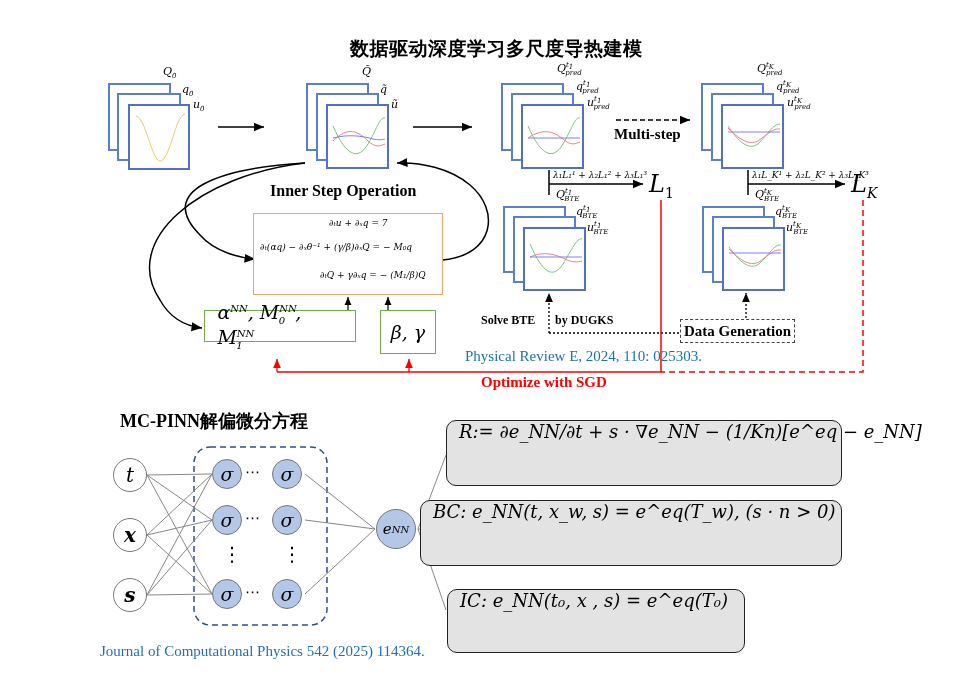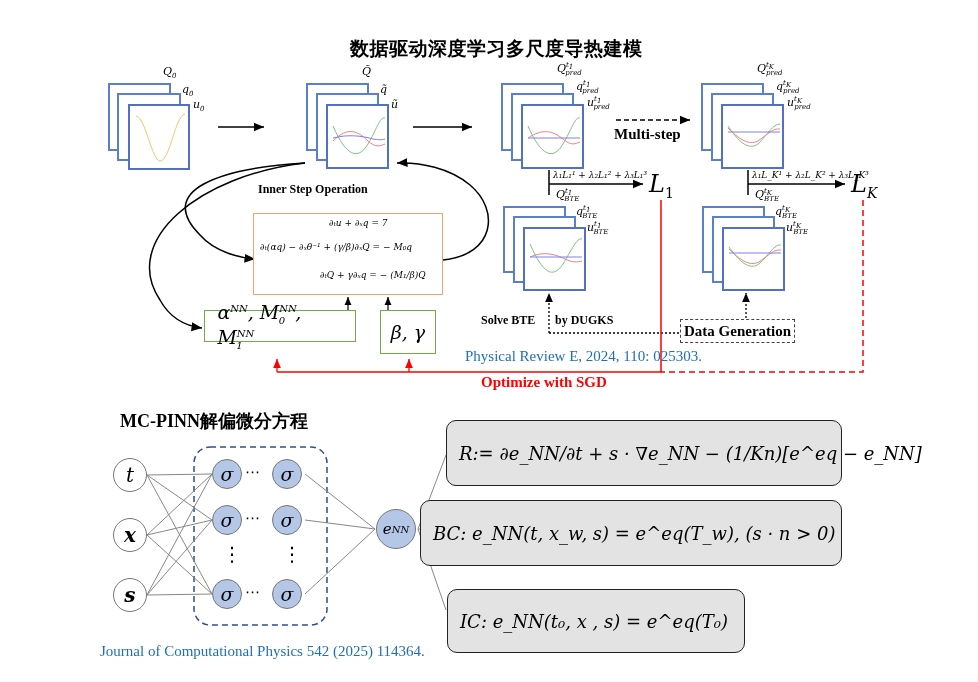--- a/index.html
+++ b/index.html
@@ -15,21 +15,21 @@
   .pbox { position: absolute; background: #fff; border: 2px solid #5a7fcf; box-sizing: border-box; }
   .pbox.inner { border-color: #5470c6; }
   .eqbox { position: absolute; border: 1.5px solid #f0a36a; background: #fff; box-sizing: border-box;
            font-family: "DejaVu Serif", serif; font-style: italic; font-size: 9px; }
   .eqbox div { position: absolute; white-space: nowrap; }
   .gbox { position: absolute; border: 1.5px solid #70ad47; background: #fff; box-sizing: border-box;
           display: flex; align-items: center; justify-content: center;
           font-family: "DejaVu Serif", serif; font-style: italic; font-size: 19px; }
   .gbox sup, .gbox sub { font-size: 10px; }
   .pde { position: absolute; background: #e3e3e3; border: 1.5px solid #222; border-radius: 10px; box-sizing: border-box;
-         display: flex; align-items: center; padding-left: 12px;
+         display: flex; padding-left: 12px;
          font-family: "DejaVu Serif", serif; font-style: italic; font-size: 20px; white-space: nowrap; }
   .node { position: absolute; width: 34px; height: 34px; border-radius: 50%; box-sizing: border-box;
           display: flex; align-items: center; justify-content: center;
           font-family: "DejaVu Serif", serif; font-style: italic; font-size: 20px; }
   .node.in { border: 1.5px solid #777; background: #fff; }
   .node.hid { border: 1.5px solid #777; background: #b4c7e7; width: 30px; height: 30px; font-size: 19px; }
   .node.out { border: 1.5px solid #777; background: #b4c7e7; width: 40px; height: 40px; font-size: 15px; }
   .dgbox { position: absolute; border: 1.5px dashed #444; box-sizing: border-box; padding: 0 3px;
            font-family: "Liberation Serif", serif; font-weight: bold; font-size: 15px; white-space: nowrap; }
 </style>
@@ -163,21 +163,21 @@
       <path d="M5,18 C15,32 25,42 35,35 C45,26 50,15 57,16" fill="none" stroke="#7cc47c" stroke-width="1"></path>
       <path d="M5,20 C15,30 25,38 35,33 C45,26 50,20 57,21" fill="none" stroke="#f08080" stroke-width="1"></path>
       <path d="M5,24 L57,24" fill="none" stroke="#8080f0" stroke-width="1"></path>
     </svg>
   </div>
   <div class="abs lbl" style="left:755px;top:188px;">Q<sup>t<sub>K</sub></sup><sub style="margin-left:-8px">BTE</sub></div>
   <div class="abs lbl" style="left:775px;top:205px;">q<sup>t<sub>K</sub></sup><sub style="margin-left:-8px">BTE</sub></div>
   <div class="abs lbl" style="left:786px;top:221px;">u<sup>t<sub>K</sub></sup><sub style="margin-left:-8px">BTE</sub></div>
 </div>
 
-<div class="abs serif-b" style="left:258px;top:182px;font-size:12px;">Inner Step Operation</div>
+<div class="abs serif-b" style="left:270px;top:182px;font-size:16px;">Inner Step Operation</div>
 
 <div class="eqbox" style="left:253px;top:213px;width:190px;height:82px;">
   <div style="left:75px;top:4px;">∂ₜu + ∂ₓq = 7</div>
   <div style="left:6px;top:28px;">∂ₜ(αq) − ∂ₓθ⁻¹ + (γ/β)∂ₓQ = − M₀q</div>
   <div style="left:66px;top:56px;">∂ₜQ + γ∂ₓq = − (M₁/β)Q</div>
 </div>
 
 <div class="gbox" style="left:204px;top:310px;width:152px;height:32px;">
   <span><span>α</span><sup>NN</sup>, <span>M</span><sup>NN</sup><sub style="margin-left:-18px;margin-right:10px">0</sub>, <span>M</span><sup>NN</sup><sub style="margin-left:-18px;margin-right:10px">1</sub></span>
 </div>

